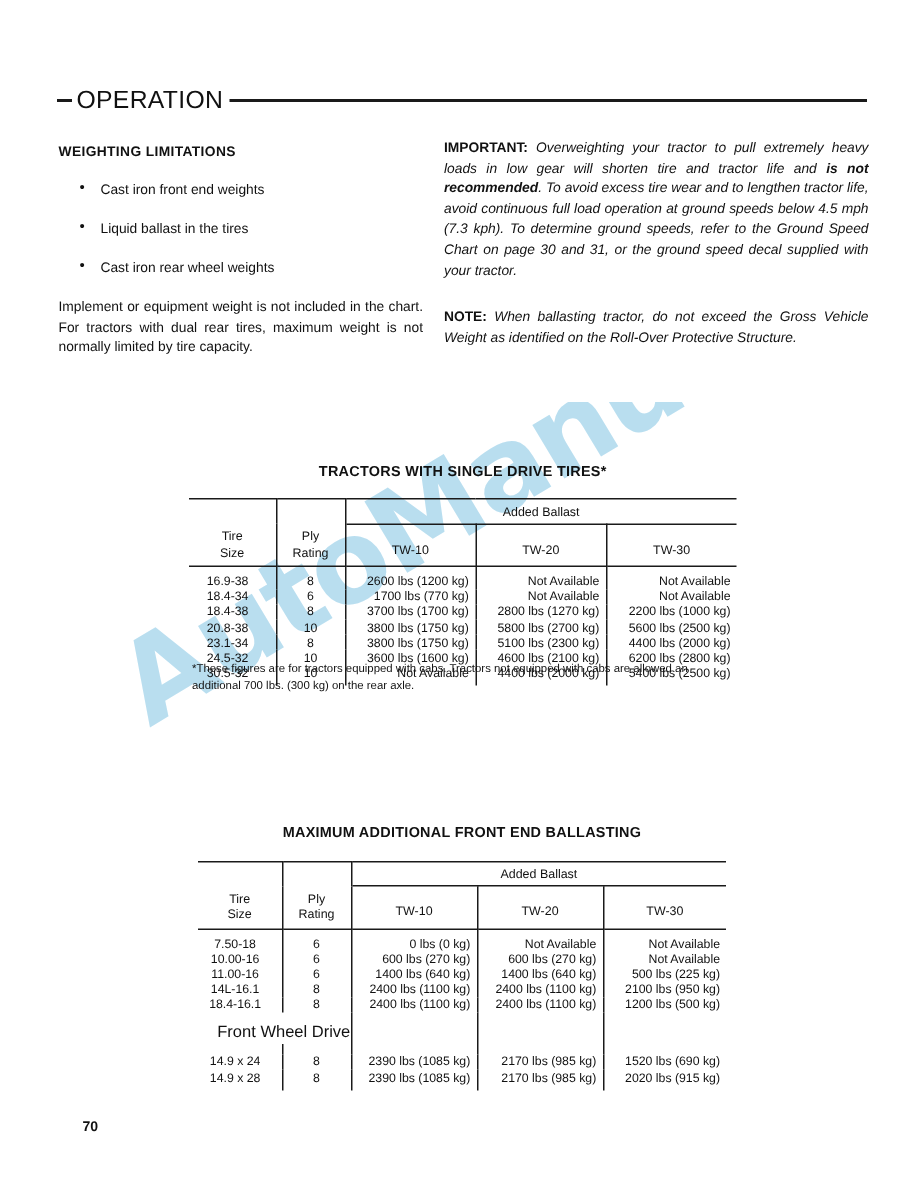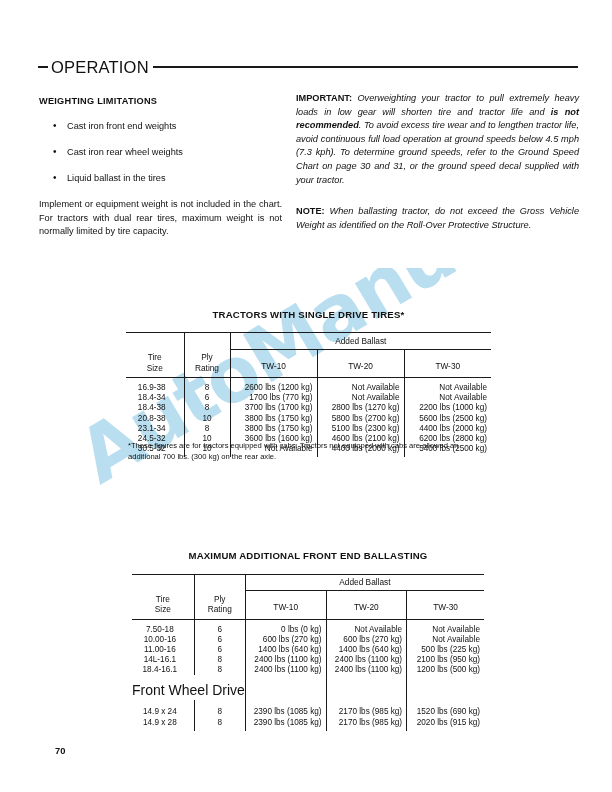--- a/index.html
+++ b/index.html
@@ -192,21 +192,21 @@
 
   td.sz { text-align: center; padding: 0.6px 6px 0.6px 0 !important; }
   td.ply { text-align: center; padding: 0.6px 0 !important; }
   td.val { text-align: right; padding: 0.6px 4px !important; white-space: nowrap; }
 
   tr.first-data td { padding-top: 5px !important; }
   tr.last-data td { padding-bottom: 4px !important; }
 
   .group-label {
     font-weight: 700;
-    font-size: 14px;
+    font-size: 11px;
     text-align: right;
     padding: 7px 0 2px 0 !important;
     white-space: nowrap;
     margin-top: 40px;
   }
   tr.gap-row td { height: 7px; }
 
   .footnote {
     position: absolute;
     left: 128px;
@@ -239,22 +239,22 @@
     <div class="hdr">
       <div class="rule-left"></div>
       <div class="hdr-title">OPERATION</div>
       <div class="rule-right"></div>
     </div>
 
     <div class="col-left">
       <div class="sec-title">WEIGHTING LIMITATIONS</div>
       <ul class="bullets">
         <li>Cast iron front end weights</li>
+        <li>Liquid ballast in the tires</li>
         <li>Cast iron rear wheel weights</li>
-        <li>Liquid ballast in the tires</li>
       </ul>
       <p class="body">Implement or equipment weight is not included in the chart. For tractors with dual rear tires, maximum weight is not normally limited by tire capacity.</p>
     </div>
 
     <div class="col-right">
       <p class="note"><span class="lead">IMPORTANT:</span><span> Overweighting your tractor to pull extremely heavy loads in low gear will shorten tire and tractor life and </span><span class="bold-ital">is not recommended</span><span>. To avoid excess tire wear and to lengthen tractor life, avoid continuous full load operation at ground speeds below 4.5 mph (7.3 kph). To determine ground speeds, refer to the Ground Speed Chart on page 30 and 31, or the ground speed decal supplied with your tractor.</span></p>
 
       <p class="note" style="margin-top:18px;"><span class="lead">NOTE:</span><span> When ballasting tractor, do not exceed the Gross Vehicle Weight as identified on the Roll-Over Protective Structure.</span></p>
     </div>
 

